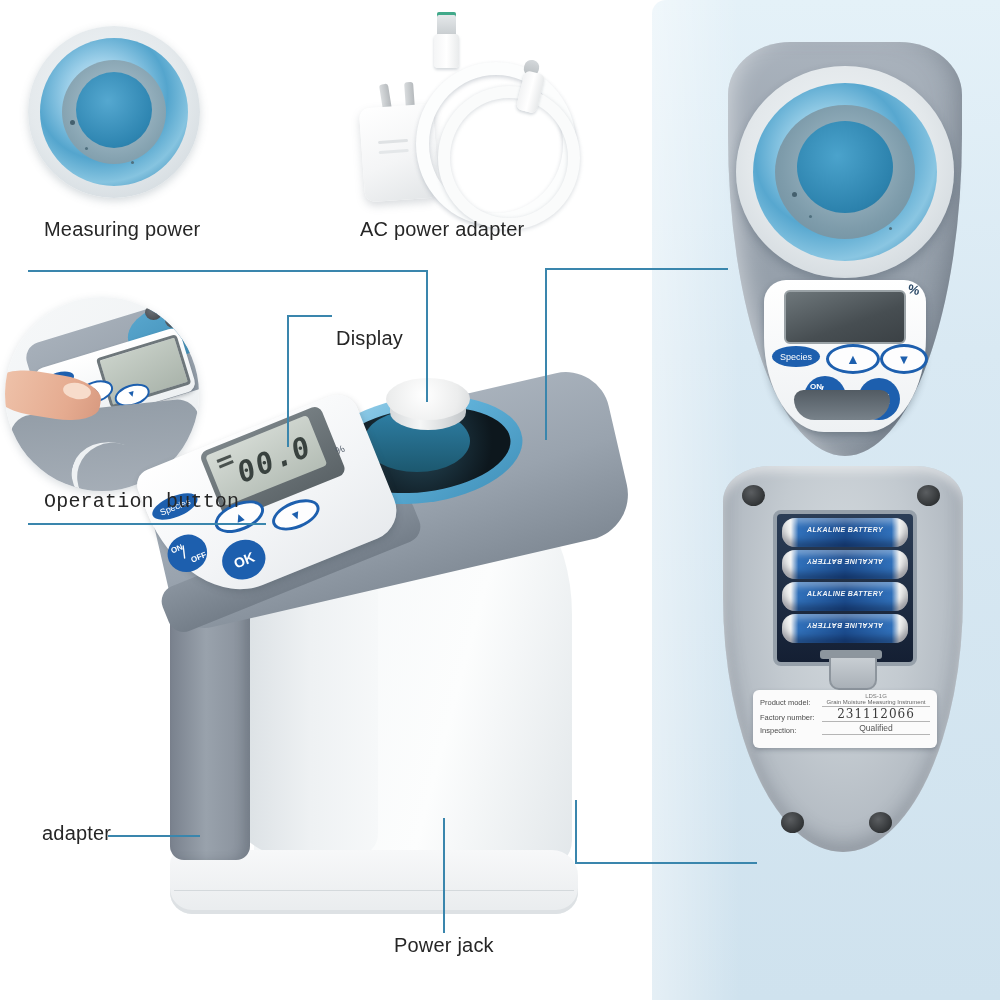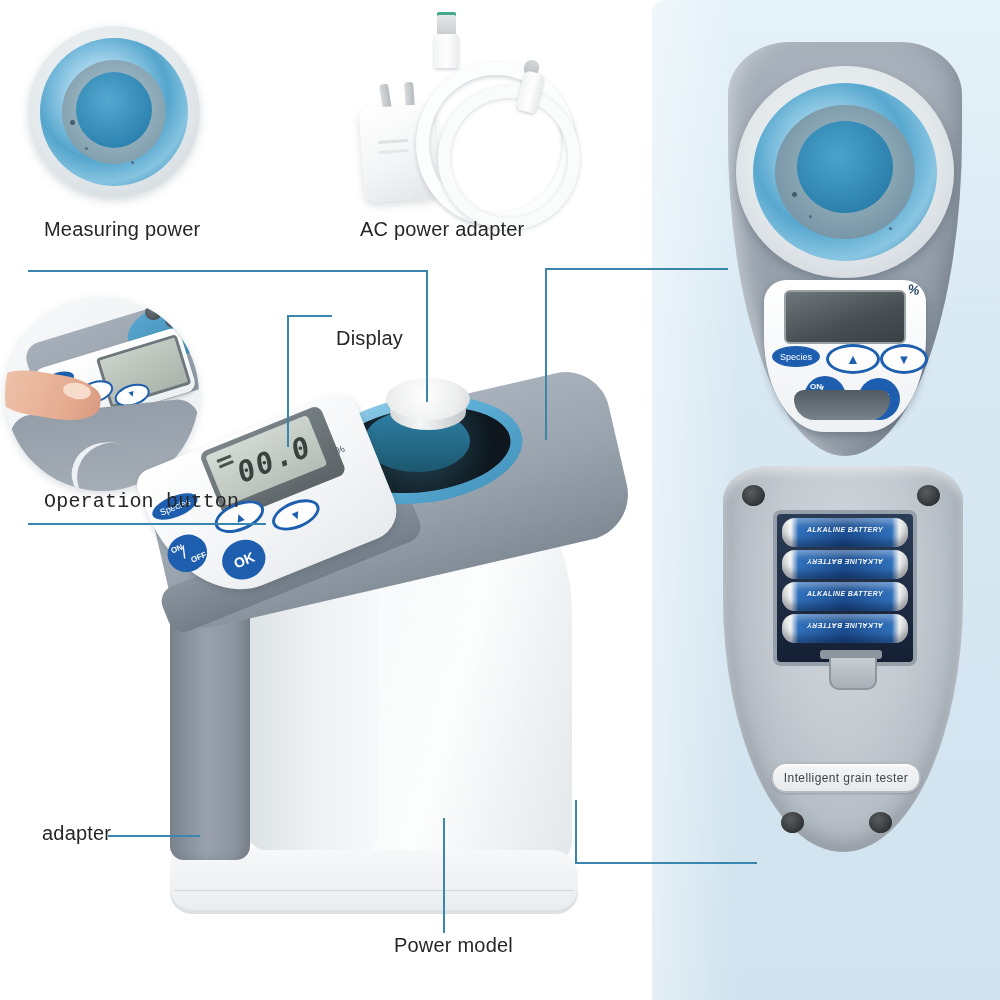--- a/index.html
+++ b/index.html
@@ -242,21 +242,21 @@
 <div class="cline" style="left:546px;top:268px;width:182px;height:2px;"></div>
 <div class="cline" style="left:545px;top:268px;width:2px;height:172px;"></div>
 <div class="cline" style="left:108px;top:835px;width:92px;height:2px;"></div>
 <div class="cline" style="left:443px;top:818px;width:2px;height:115px;"></div>
 <div class="cline" style="left:575px;top:800px;width:2px;height:64px;"></div>
 <div class="cline" style="left:575px;top:862px;width:182px;height:2px;"></div>
 
 <div class="label" style="left:336px;top:303px;margin-top:24px;">Display</div>
 <div class="label" style="left:44px;top:490px;font-family:Liberation Mono, monospace;">Operation button</div>
 <div class="label" style="left:42px;top:822px;">adapter</div>
-<div class="label" style="left:394px;top:934px;">Power model</div>
+<div class="label" style="left:394px;top:934px;">Power jack</div>
 
 <div class="abs op-circle">
   <div class="deck"></div>
   <div class="cup"></div>
   <div class="knob" style="left:140px;top:8px;"></div>
   <div class="knob" style="left:160px;top:16px;"></div>
   <div class="panel">
     <div class="lcd"></div>
     <div class="b1"></div>
     <div class="b2">▲</div>
@@ -345,14 +345,30 @@
       </div>
     <div class="battery">
         <span>ALKALINE BATTERY</span>
       </div>
     <div class="battery flip">
         <span>ALKALINE BATTERY</span>
       </div>
   </div>
   <div class="abs bv-latch-bar"></div>
   <div class="abs bv-latch"></div>
-  <div class="abs bv-pill">Intelligent grain tester</div>
+  <div class="abs bv-label">
+    <div class="bv-row">
+      <div class="bv-key">Product model:</div>
+      <div class="bv-val">
+        <div class="bv-model-top">LDS-1G</div>
+        <div class="bv-model-val">Grain Moisture Measuring Instrument</div>
+      </div>
+    </div>
+    <div class="bv-row">
+      <div class="bv-key">Factory number:</div>
+      <div class="bv-val bv-serial">231112066</div>
+    </div>
+    <div class="bv-row">
+      <div class="bv-key">Inspection:</div>
+      <div class="bv-val bv-qualified">Qualified</div>
+    </div>
+  </div>
 </div>
 
 </body></html>

